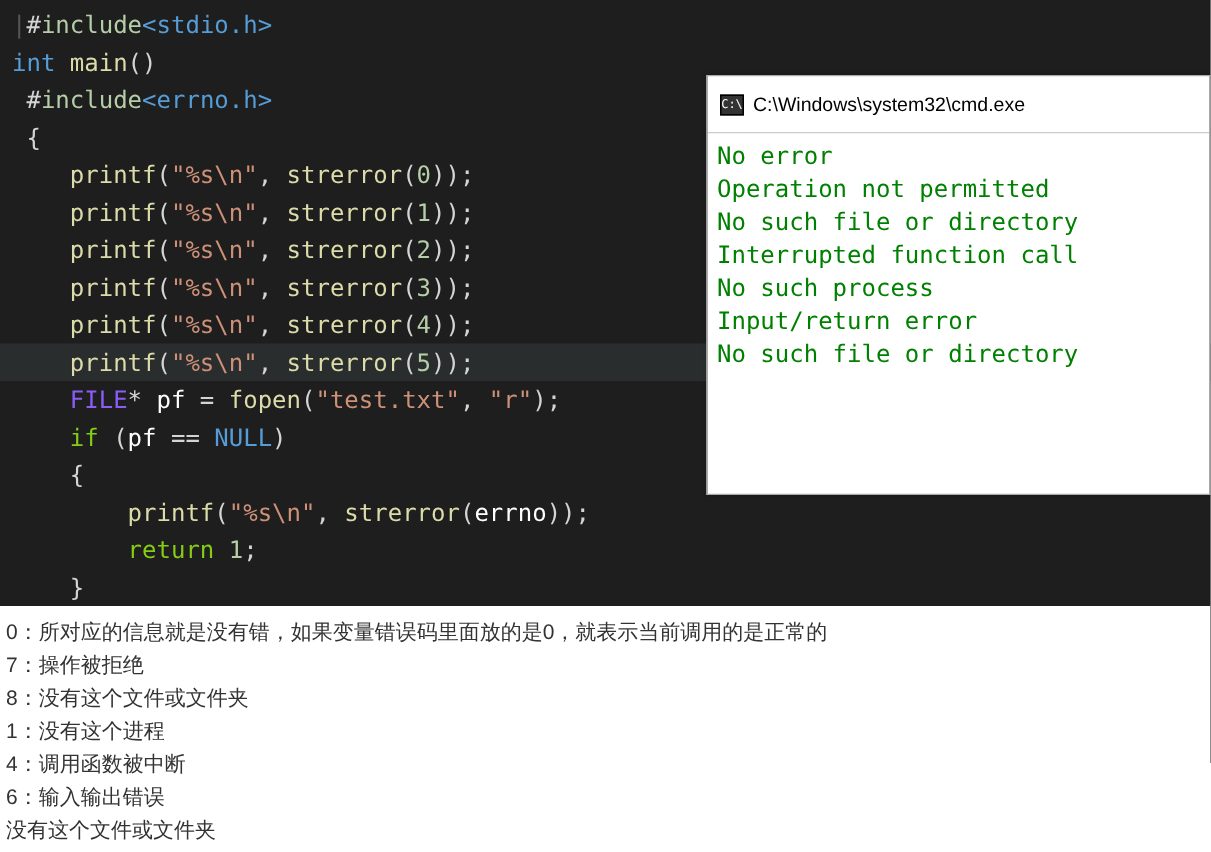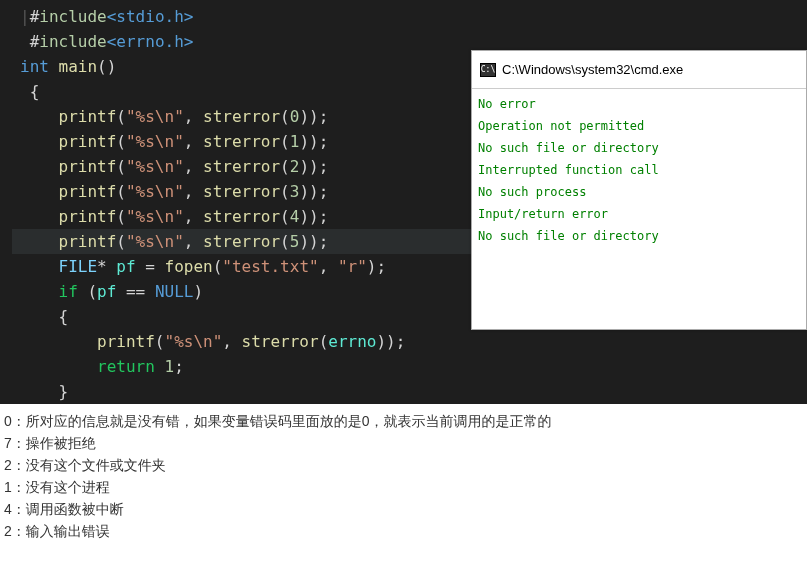--- a/index.html
+++ b/index.html
@@ -1,50 +1,50 @@
 <!DOCTYPE html>
 <html><head>
 <meta charset="utf-8">
 <style>
   * { margin: 0; padding: 0; box-sizing: border-box; }
   body { font-family: "Microsoft YaHei", sans-serif; background: #fff; width: 807px; }
-  .code-area { background: #1e1e1e; width: 807px; height: 404px; position: relative; font-family: Consolas, monospace; font-size: 16px; line-height: 25px; padding: 4px 20px; }
+  .code-area { background: #1e1e1e; width: 807px; height: 404px; position: relative; font-family: Consolas, monospace; font-size: 16px; line-height: 25px; padding: 4px 8px; }
   .code-line { white-space: pre; }
   .highlight-line { background: #2a2d2e; margin-left: -8px; margin-right: -8px; padding-left: 8px; padding-right: 8px; }
   .tk-cursor { color: #555; }
   .tk-punct { color: #d4d4d4; }
   .tk-include { color: #b5cea8; }
   .tk-header { color: #569cd6; }
   .tk-keyword { color: #569cd6; }
   .tk-func { color: #dcdcaa; }
   .tk-string { color: #ce9178; }
   .tk-number { color: #b5cea8; }
-  .tk-type { color: #7dd3fc; }
-  .tk-ident { color: #5eead4; }
-  .tk-macro { color: #22c55e; }
+  .tk-type { color: #8b5cf6; }
+  .tk-ident { color: #ffffff; }
+  .tk-macro { color: #84cc16; }
   .tk-plain { color: #d4d4d4; }
 
   .console-window { position: absolute; top: 50px; right: 0; width: 336px; background: #fff; border: 1px solid #aaa; box-shadow: 0 0 3px rgba(0,0,0,0.3); }
   .console-titlebar { background: #fff; border-bottom: 1px solid #ccc; padding: 6px 8px; display: flex; align-items: center; gap: 6px; font-family: "Segoe UI", sans-serif; font-size: 13px; color: #000; }
   .console-icon { width: 16px; height: 14px; background: #333; border: 1px solid #000; display: inline-flex; align-items: center; justify-content: center; font-size: 8px; color: #fff; font-family: Consolas, monospace; line-height: 1; }
-  .console-body { background: #fff; padding: 4px 6px; font-family: "NSimSun", Consolas, monospace; font-size: 12px; line-height: 22px; color: #008000; min-height: 240px; }
+  .console-body { background: #fff; padding: 4px 6px; font-family: "NSimSun", Consolas, monospace; font-size: 16px; line-height: 22px; color: #008000; min-height: 240px; }
   .console-line { white-space: pre; }
   .console-cursor { display: inline-block; width: 10px; height: 3px; background: #000; vertical-align: baseline; margin-left: 2px; }
 
   .notes { padding: 6px 4px; font-family: "Microsoft YaHei", sans-serif; font-size: 14px; line-height: 22px; color: #333; }
   .note-line { white-space: pre-wrap; }
 </style>
 </head>
 <body>
 
 <div class="code-area">
   <div id="code-container">
       <div class="code-line"><span class="tk-cursor">|</span><span class="tk-punct">#</span><span class="tk-include">include</span><span class="tk-header">&lt;stdio.h&gt;</span></div>
+      <div class="code-line"><span class="tk-keyword">int</span><span class="tk-plain"> </span><span class="tk-func">main</span><span class="tk-punct">()</span></div>
       <div class="code-line"><span class="tk-plain"> </span><span class="tk-punct">#</span><span class="tk-include">include</span><span class="tk-header">&lt;errno.h&gt;</span></div>
-      <div class="code-line"><span class="tk-keyword">int</span><span class="tk-plain"> </span><span class="tk-func">main</span><span class="tk-punct">()</span></div>
       <div class="code-line"><span class="tk-plain"> </span><span class="tk-punct">{</span></div>
       <div class="code-line"><span class="tk-plain">    </span><span class="tk-func">printf</span><span class="tk-punct">(</span><span class="tk-string">"%s\n"</span><span class="tk-punct">, </span><span class="tk-func">strerror</span><span class="tk-punct">(</span><span class="tk-number">0</span><span class="tk-punct">));</span></div>
       <div class="code-line"><span class="tk-plain">    </span><span class="tk-func">printf</span><span class="tk-punct">(</span><span class="tk-string">"%s\n"</span><span class="tk-punct">, </span><span class="tk-func">strerror</span><span class="tk-punct">(</span><span class="tk-number">1</span><span class="tk-punct">));</span></div>
       <div class="code-line"><span class="tk-plain">    </span><span class="tk-func">printf</span><span class="tk-punct">(</span><span class="tk-string">"%s\n"</span><span class="tk-punct">, </span><span class="tk-func">strerror</span><span class="tk-punct">(</span><span class="tk-number">2</span><span class="tk-punct">));</span></div>
       <div class="code-line"><span class="tk-plain">    </span><span class="tk-func">printf</span><span class="tk-punct">(</span><span class="tk-string">"%s\n"</span><span class="tk-punct">, </span><span class="tk-func">strerror</span><span class="tk-punct">(</span><span class="tk-number">3</span><span class="tk-punct">));</span></div>
       <div class="code-line"><span class="tk-plain">    </span><span class="tk-func">printf</span><span class="tk-punct">(</span><span class="tk-string">"%s\n"</span><span class="tk-punct">, </span><span class="tk-func">strerror</span><span class="tk-punct">(</span><span class="tk-number">4</span><span class="tk-punct">));</span></div>
       <div class="code-line highlight-line"><span class="tk-plain">    </span><span class="tk-func">printf</span><span class="tk-punct">(</span><span class="tk-string">"%s\n"</span><span class="tk-punct">, </span><span class="tk-func">strerror</span><span class="tk-punct">(</span><span class="tk-number">5</span><span class="tk-punct">));</span></div>
       <div class="code-line"><span class="tk-plain">    </span><span class="tk-type">FILE</span><span class="tk-punct">* </span><span class="tk-ident">pf</span><span class="tk-punct"> = </span><span class="tk-func">fopen</span><span class="tk-punct">(</span><span class="tk-string">"test.txt"</span><span class="tk-punct">, </span><span class="tk-string">"r"</span><span class="tk-punct">);</span></div>
       <div class="code-line"><span class="tk-plain">    </span><span class="tk-macro">if</span><span class="tk-plain"> </span><span class="tk-punct">(</span><span class="tk-ident">pf</span><span class="tk-punct"> == </span><span class="tk-keyword">NULL</span><span class="tk-punct">)</span></div>
       <div class="code-line"><span class="tk-plain">    </span><span class="tk-punct">{</span></div>
@@ -66,17 +66,18 @@
         <div class="console-line">No such process</div>
         <div class="console-line">Input/return error</div>
         <div class="console-line">No such file or directory</div>
       </div>
   </div>
 </div>
 
 <div class="notes" id="notes-container">
     <div class="note-line">0：所对应的信息就是没有错，如果变量错误码里面放的是0，就表示当前调用的是正常的</div>
     <div class="note-line">7：操作被拒绝</div>
-    <div class="note-line">2：没有这个文件或文件夹</div>
+    <div class="note-line">8：没有这个文件或文件夹</div>
     <div class="note-line">1：没有这个进程</div>
     <div class="note-line">4：调用函数被中断</div>
-    <div class="note-line">2：输入输出错误</div>
+    <div class="note-line">6：输入输出错误</div>
+    <div class="note-line">没有这个文件或文件夹</div>
   </div>
 
 </body></html>

